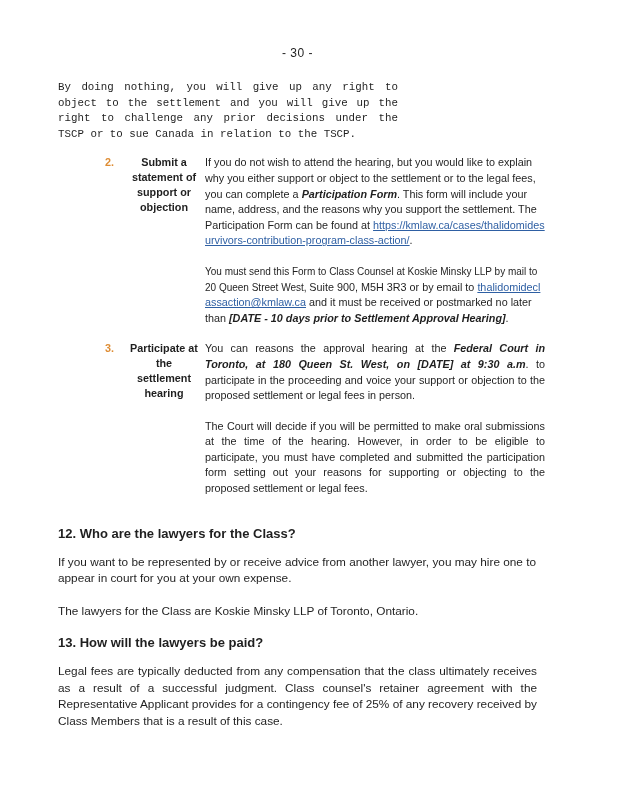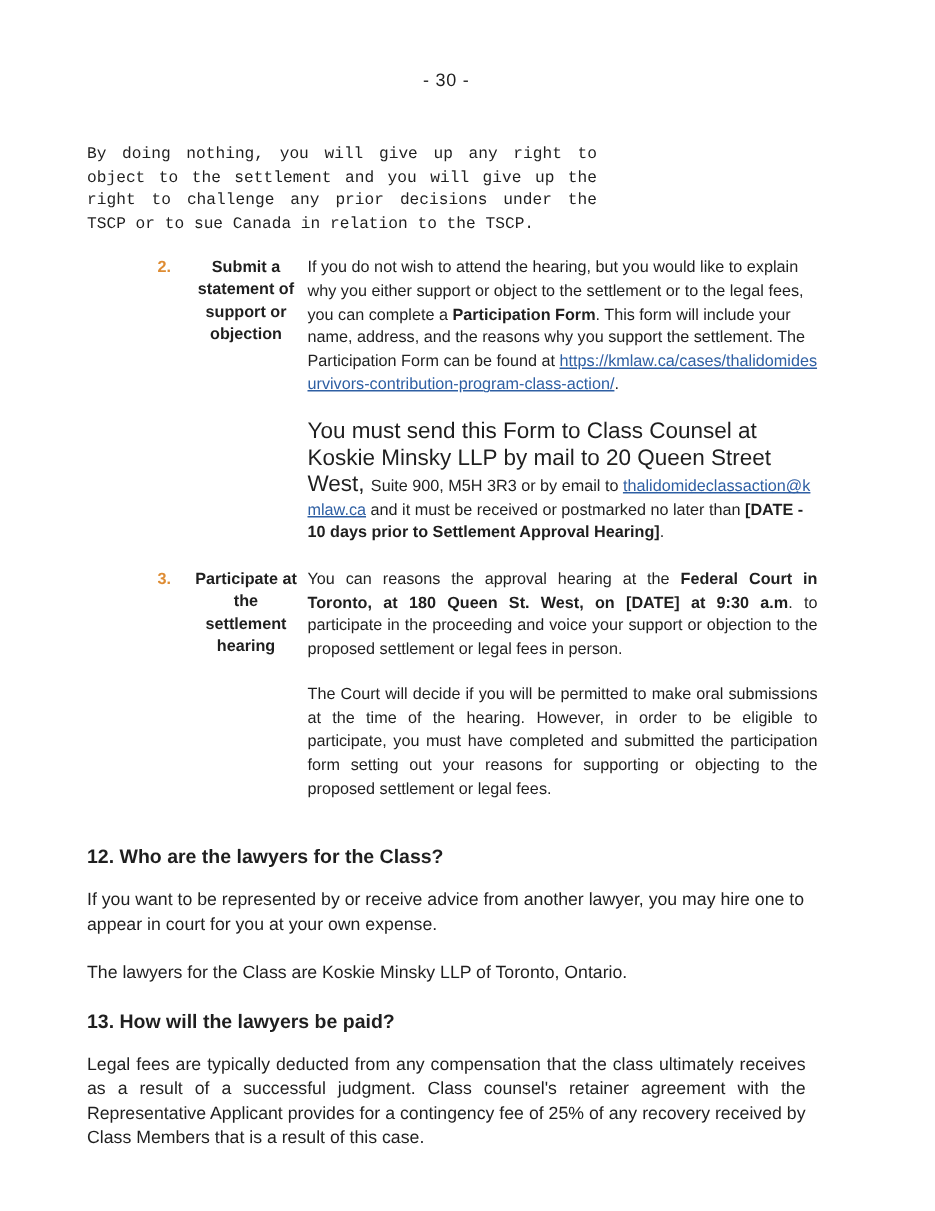--- a/index.html
+++ b/index.html
@@ -9,21 +9,21 @@
     width:623px; height:807px;
     background:#ffffff;
     font-family:"Liberation Sans", sans-serif;
     color:var(--text, #1f1f1f);
     overflow:hidden;
   }
   .content { padding:46px 86px 0 58px; }
   .pageno {
     text-align:center;
     font-size:12px;
-    margin-bottom:36px;
+    margin-bottom:20px;
     letter-spacing:0.5px;
   }
   
   .itemarea { font-size:10.8px; line-height:15.6px; }
   .bodyonly { margin-left:147px; width:340px; }
   .item {
     display:grid;
     grid-template-columns:47px 24px 76px 340px;
     margin:0;
   }
@@ -34,22 +34,22 @@
   }
   .ilabel {
     font-weight:bold;
     padding-right:6px;
     line-height:15px;
     text-align:center;
   }
   .ibody p { margin:0 0 15px 0; }
   .itemarea p.pp { margin:0 0 13px 0;font-family:Liberation Mono, monospace; }
   .j { text-align:justify; }
-  .b { font-weight:bold; }
-  .lg { font-size:15px; }
+  .b { font-weight:bold;font-style:italic; }
+  .lg { font-size:10px; }
   a.link {
     color:var(--link, #2e5fa3);
     text-decoration:underline;
     word-break:break-all;
     cursor:pointer;
   }
   
   .sect-h {
     font-size:13px;
     font-weight:bold;

